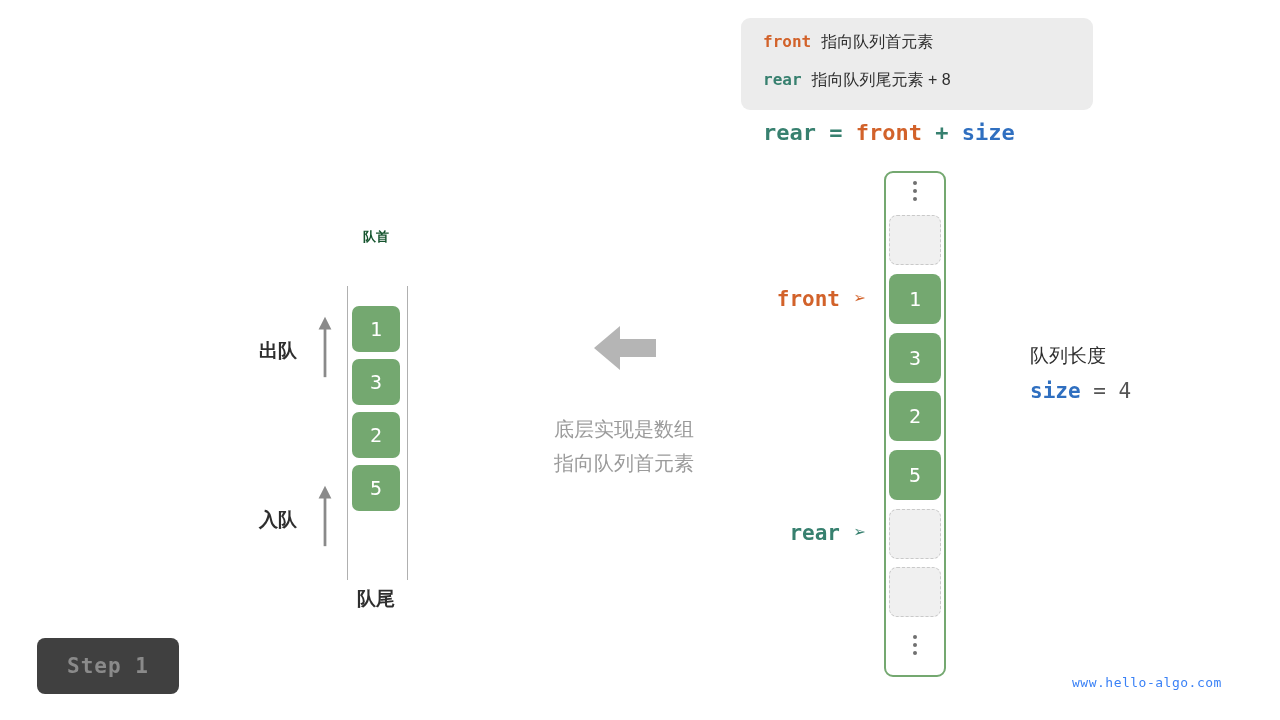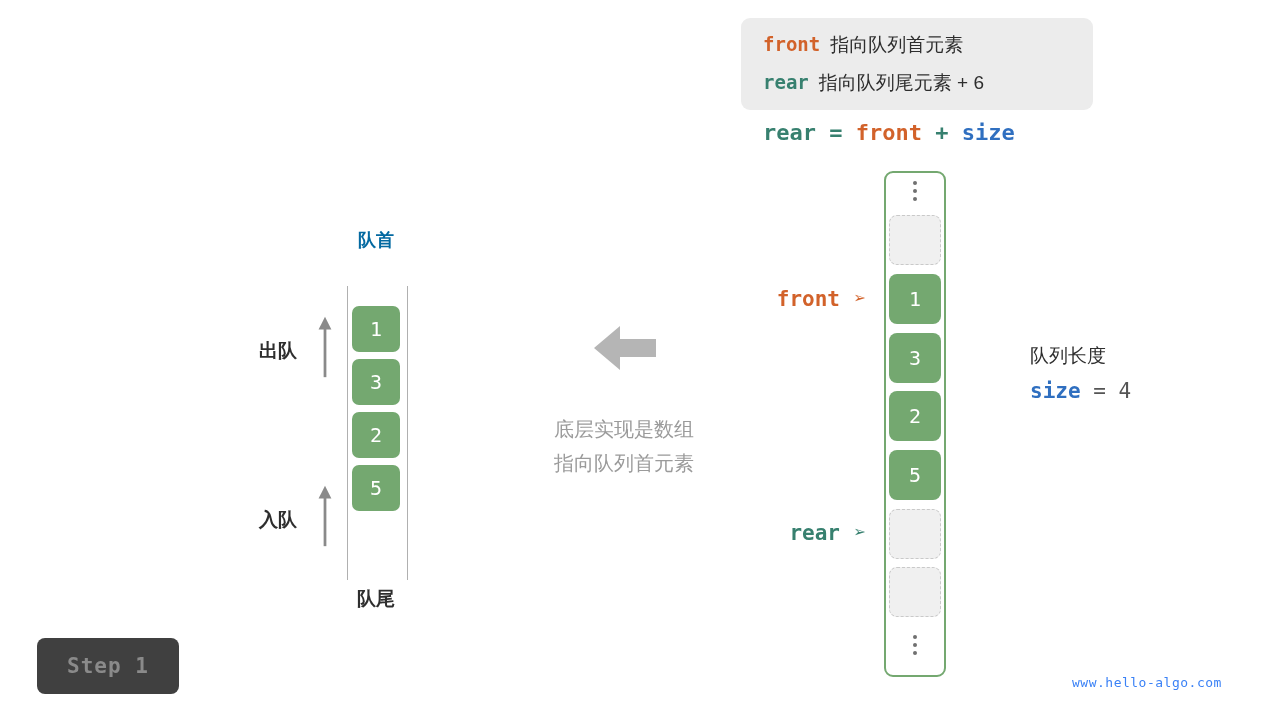--- a/index.html
+++ b/index.html
@@ -38,23 +38,23 @@
     letter-spacing: 1px;
   }
 
   
   .label-top {
     position: absolute;
     left: 340px;
     top: 228px;
     width: 72px;
     text-align: center;
-    font-size: 18px;
-    font-weight: bold;
-    color: #0369a1;
+    font-size: 13px;
+    font-weight: bold;
+    color: #14532d;
   }
   .label-bottom {
     position: absolute;
     left: 340px;
     top: 586px;
     width: 72px;
     text-align: center;
     font-size: 19px;
     font-weight: bold;
     color: #2e2e2e;
@@ -119,21 +119,21 @@
     position: absolute;
     left: 741px;
     top: 18px;
     width: 352px;
     height: 92px;
     background: #ececec;
     border-radius: 9px;
   }
   .note-line {
     position: absolute;
-    font-size: 19px;
+    font-size: 16px;
     color: #2e2e2e;
     white-space: nowrap;
   }
   .note-line.l1 { left: 763px; top: 32px; }
   .note-line.l2 { left: 763px; top: 70px; }
   .kw-front {
     font-family: "DejaVu Sans Mono", monospace;
     font-weight: bold;
     color: #d2622a;
   }
@@ -298,21 +298,21 @@
   <div class="mid-caption">
     <div>底层实现是数组</div>
     <div>指向队列首元素</div>
   </div>
 
   <div class="note-box"></div>
   <div class="note-line l1">
     <span class="kw-front">front</span><span class="note-sep"></span><span>指向队列首元素</span>
   </div>
   <div class="note-line l2">
-    <span class="kw-rear">rear</span><span class="note-sep"></span><span>指向队列尾元素 + 6</span>
+    <span class="kw-rear">rear</span><span class="note-sep"></span><span>指向队列尾元素 + 8</span>
   </div>
 
   <div class="formula">
     <span class="kw-rear">rear</span>
     <span class="op">=</span>
     <span class="kw-front">front</span>
     <span class="op">+</span>
     <span class="kw-size">size</span>
   </div>
 

